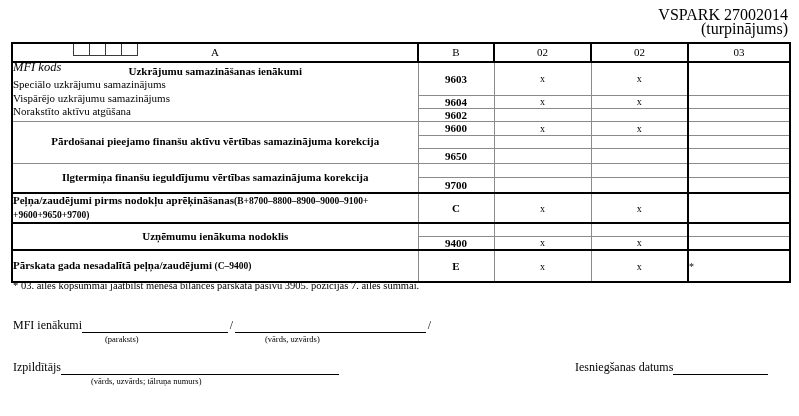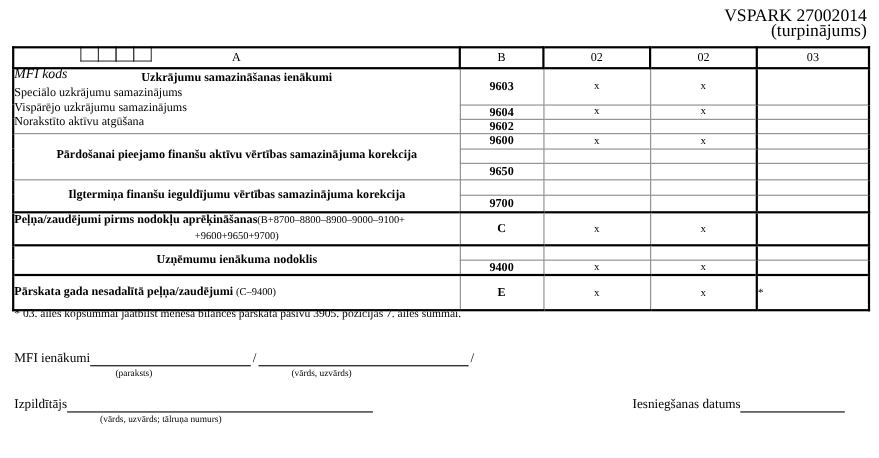--- a/index.html
+++ b/index.html
@@ -116,21 +116,21 @@
     font-size: 10px;
   }
   .cell-star {
     text-align: left;
     padding-left: 3px;
     font-size: 10px;
     vertical-align: top;
   }
   .ttl { font-weight: bold; font-size: 11px; text-align: center; }
   .sub { font-weight: normal; font-size: 11px; }
-  .formula { font-weight: normal; font-size: 9.5px; text-align: center; }
+  .formula { font-weight: bold; font-size: 9.5px; }
 
   
   .footnote {
     position: absolute;
     left: 13px;
     top: 280px;
     font-size: 10.5px;
     white-space: nowrap;
     text-align: center;
   }

